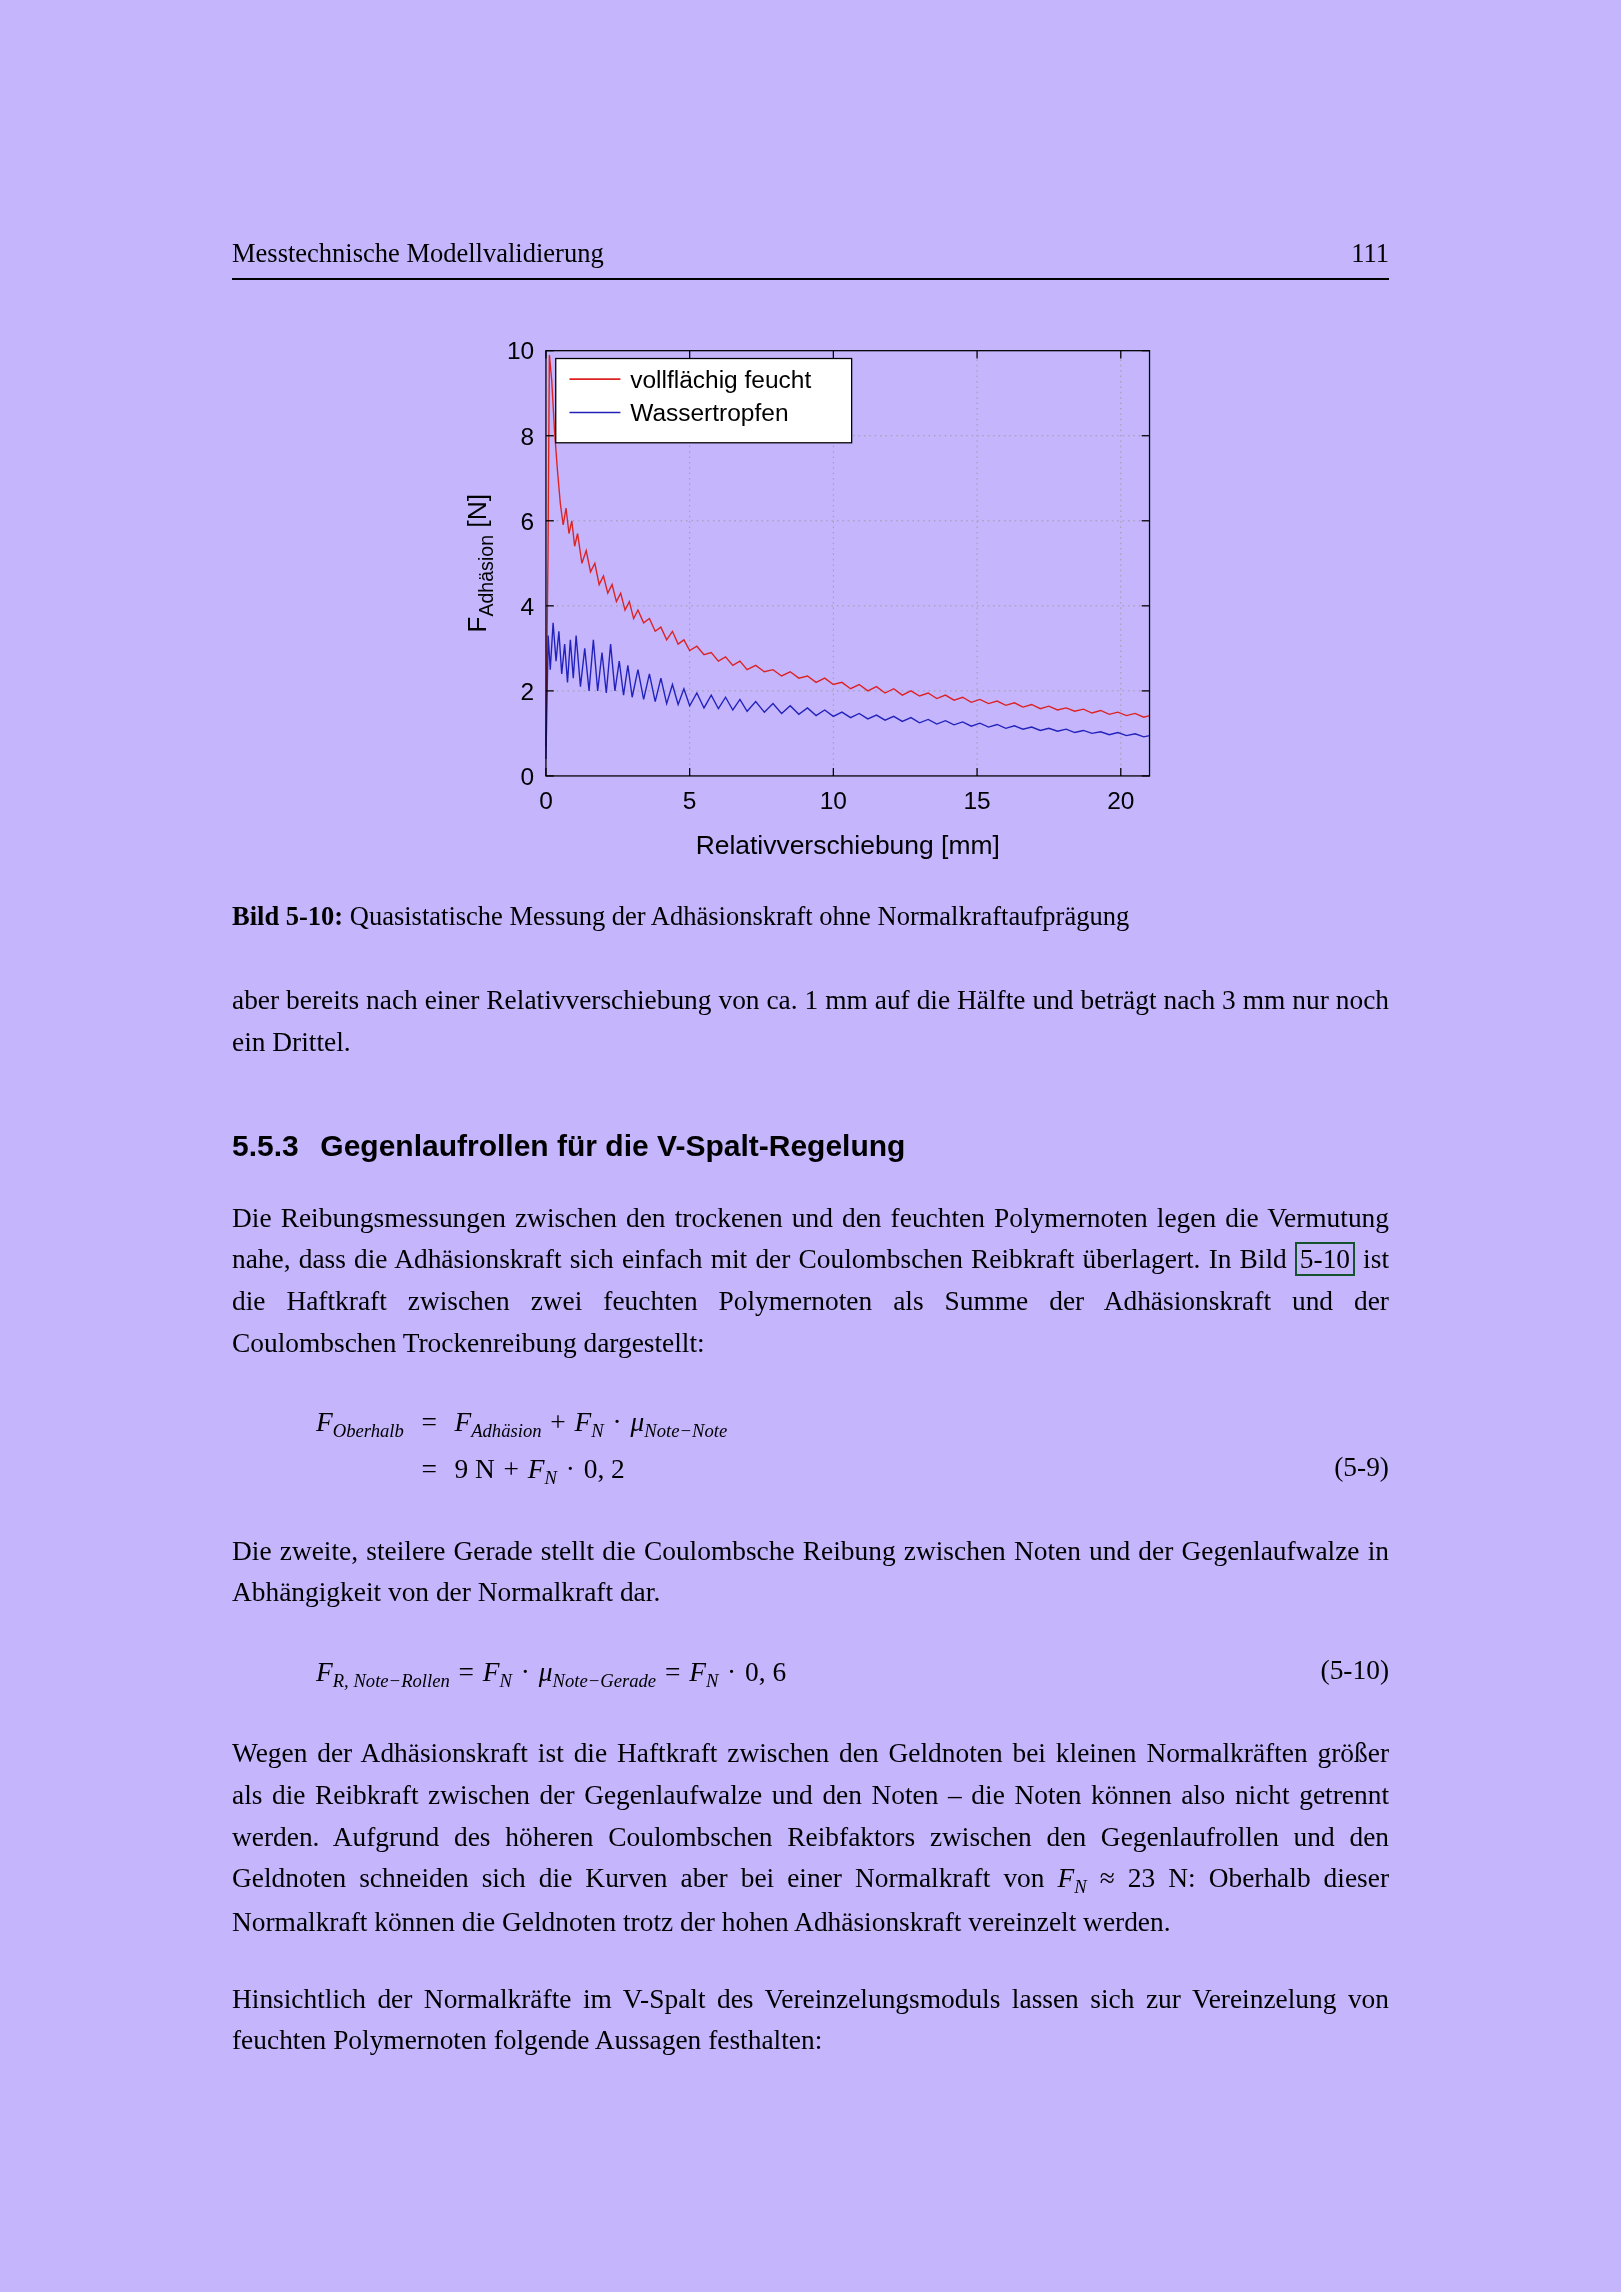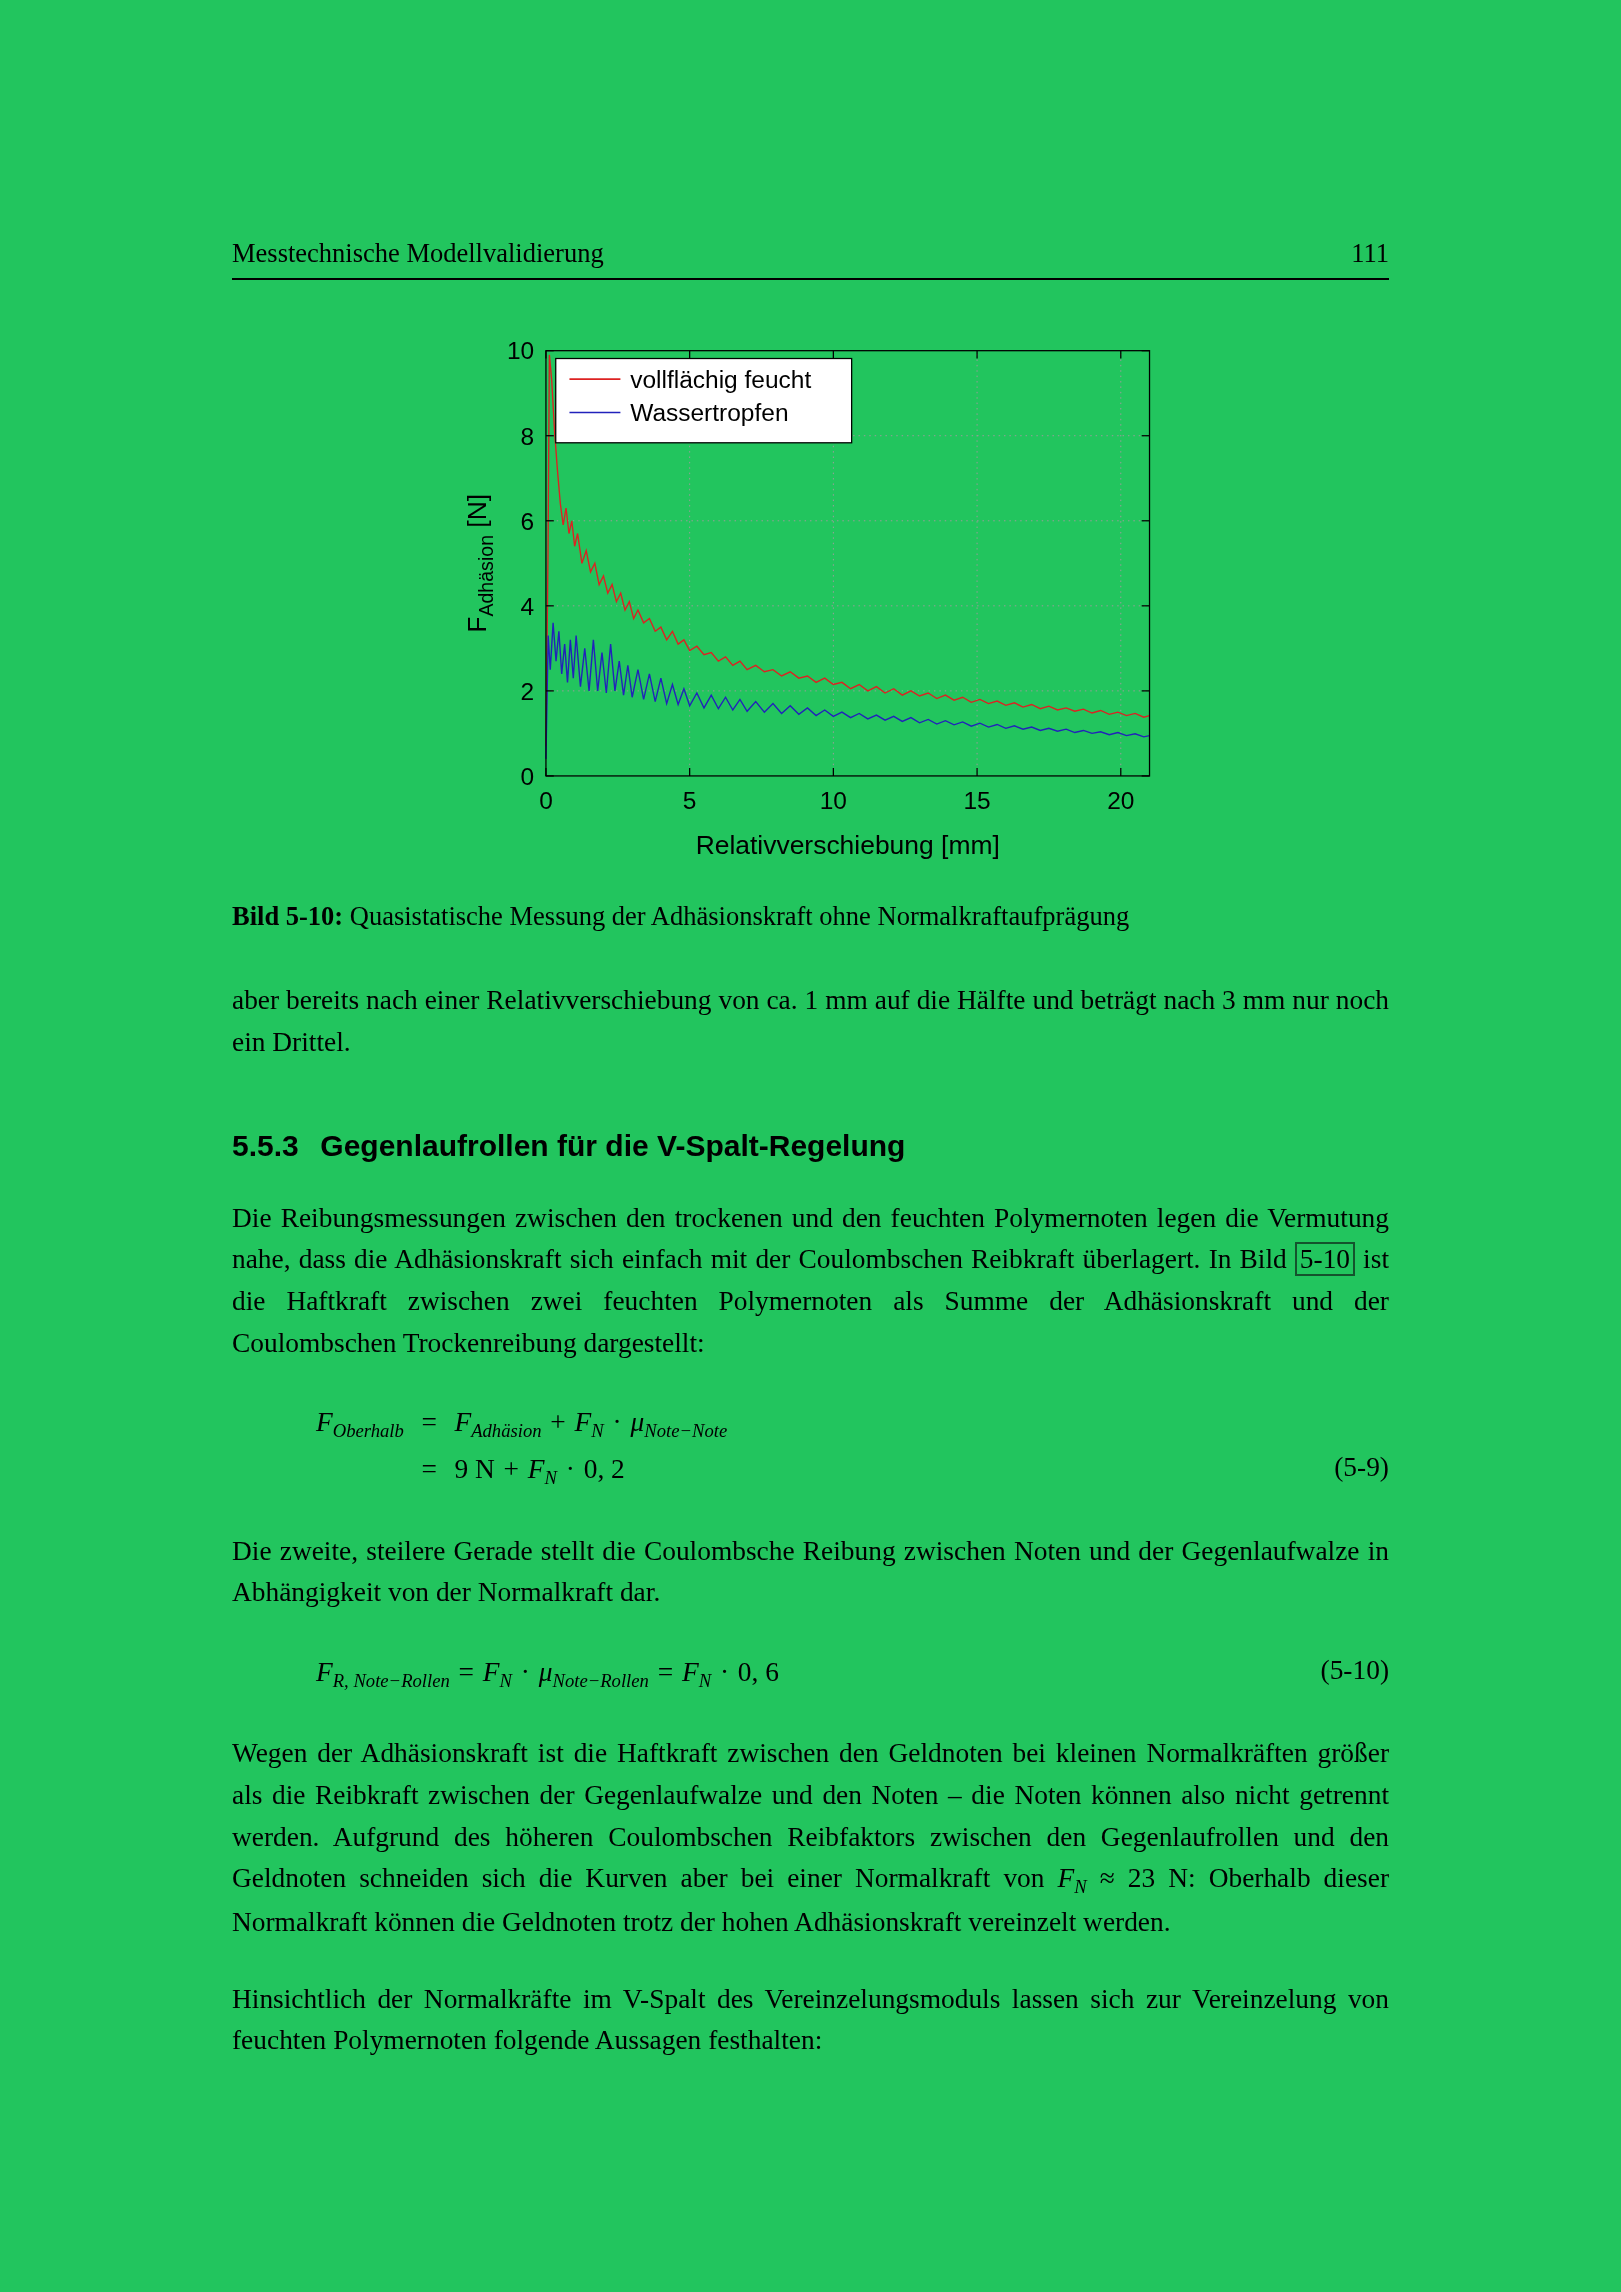--- a/index.html
+++ b/index.html
@@ -1,17 +1,17 @@
 <!DOCTYPE html>
 <html><head>
 <meta charset="utf-8">
 <style>
   html,body{margin:0;padding:0;background:#e8e8e8;}
   .page{
-    width:1621px;height:2293px;background:#22c55e;position:relative;
+    width:1621px;height:2293px;background:#c4b5fd;position:relative;
     font-family:"Liberation Serif",serif;color:#000;
     box-sizing:border-box;padding:239px 232px 0 232px;overflow:hidden;
     margin:0 auto;
   }
   .header{display:flex;justify-content:space-between;font-size:26.5px;line-height:1.1;}
   .header-rule{border-top:2px solid #000;margin-top:9.8px;height:0;}
 
   .figure-block{margin-top:55px;}
   .chart-wrap{width:729px;margin:0 auto;}
   .figure-caption{margin-top:27.4px;font-size:26.5px;}
@@ -131,21 +131,21 @@
       </div>
     </div>
     <span class="eqtag">(5-9)</span>
   </div>
 
   <p class="body-par">Die zweite, steilere Gerade stellt die Coulombsche Reibung zwischen Noten und der Gegenlaufwalze in Abhängigkeit von der Normalkraft dar.</p>
 
   <div class="equation single">
     <div class="eqtable">
       <div class="eqrow">
-        <span class="eqc"><span class="mvar">F</span><sub class="msub">R, Note−Rollen</sub><span class="mop">=</span><span class="mvar">F</span><sub class="msub">N</sub><span class="mop">·</span><span class="mvar">μ</span><sub class="msub">Note−Rollen</sub><span class="mop">=</span><span class="mvar">F</span><sub class="msub">N</sub><span class="mop">·</span><span>0, 6</span></span>
+        <span class="eqc"><span class="mvar">F</span><sub class="msub">R, Note−Rollen</sub><span class="mop">=</span><span class="mvar">F</span><sub class="msub">N</sub><span class="mop">·</span><span class="mvar">μ</span><sub class="msub">Note−Gerade</sub><span class="mop">=</span><span class="mvar">F</span><sub class="msub">N</sub><span class="mop">·</span><span>0, 6</span></span>
       </div>
     </div>
     <span class="eqtag">(5-10)</span>
   </div>
 
   <p class="body-par"><span>Wegen der Adhäsionskraft ist die Haftkraft zwischen den Geldnoten bei kleinen Normalkräften größer als die Reibkraft zwischen der Gegenlaufwalze und den Noten – die Noten können also nicht getrennt werden. Aufgrund des höheren Coulombschen Reibfaktors zwischen den Gegenlaufrollen und den Geldnoten schneiden sich die Kurven aber bei einer Normalkraft von </span><span class="mvar">F</span><sub class="msub">N</sub><span> ≈ 23 N</span><span>: Oberhalb dieser Normalkraft können die Geldnoten trotz der hohen Adhäsionskraft vereinzelt werden.</span></p>
 
   <p class="body-par">Hinsichtlich der Normalkräfte im V-Spalt des Vereinzelungsmoduls lassen sich zur Vereinzelung von feuchten Polymernoten folgende Aussagen festhalten:</p>
 
 </div>

